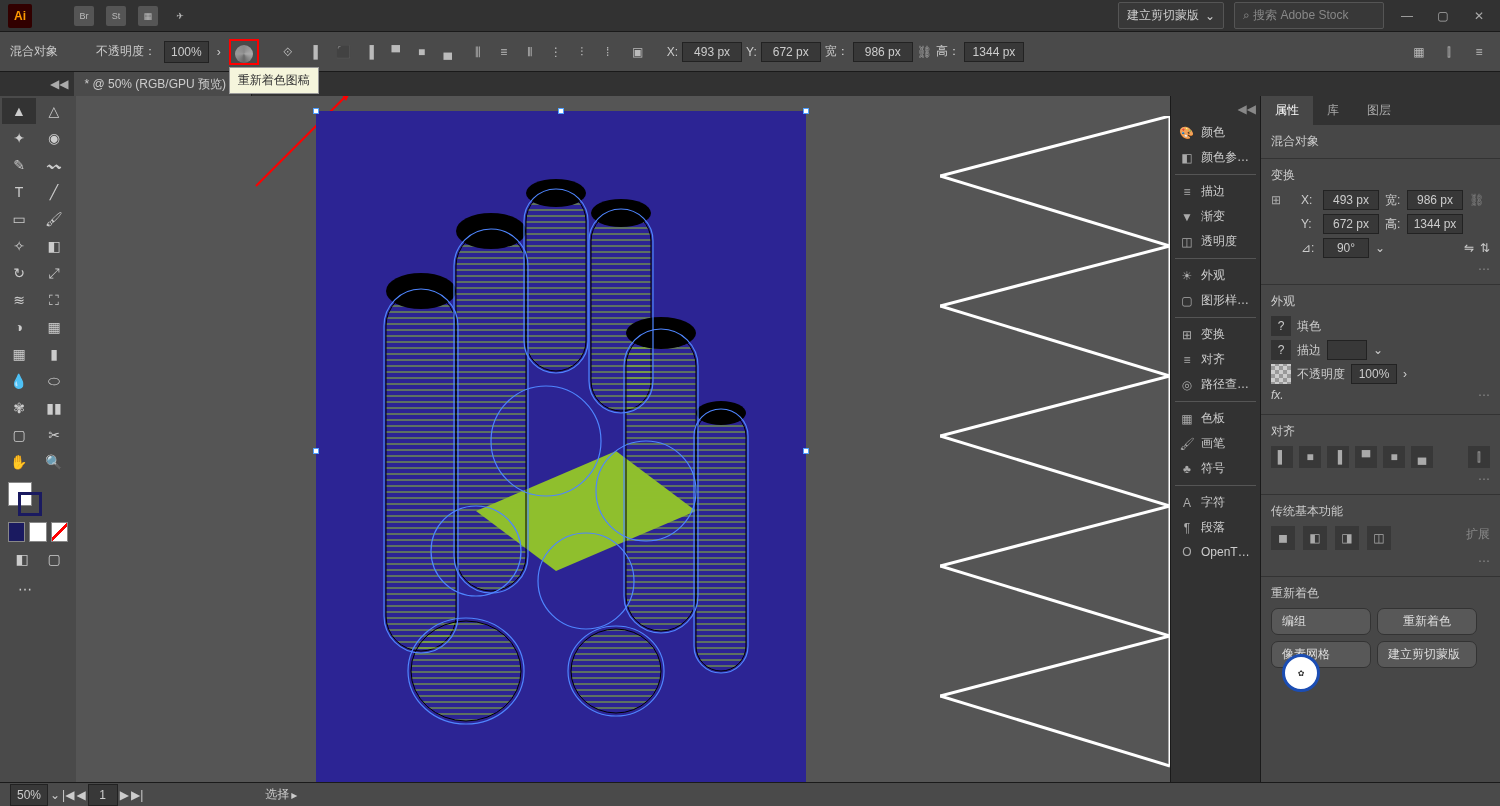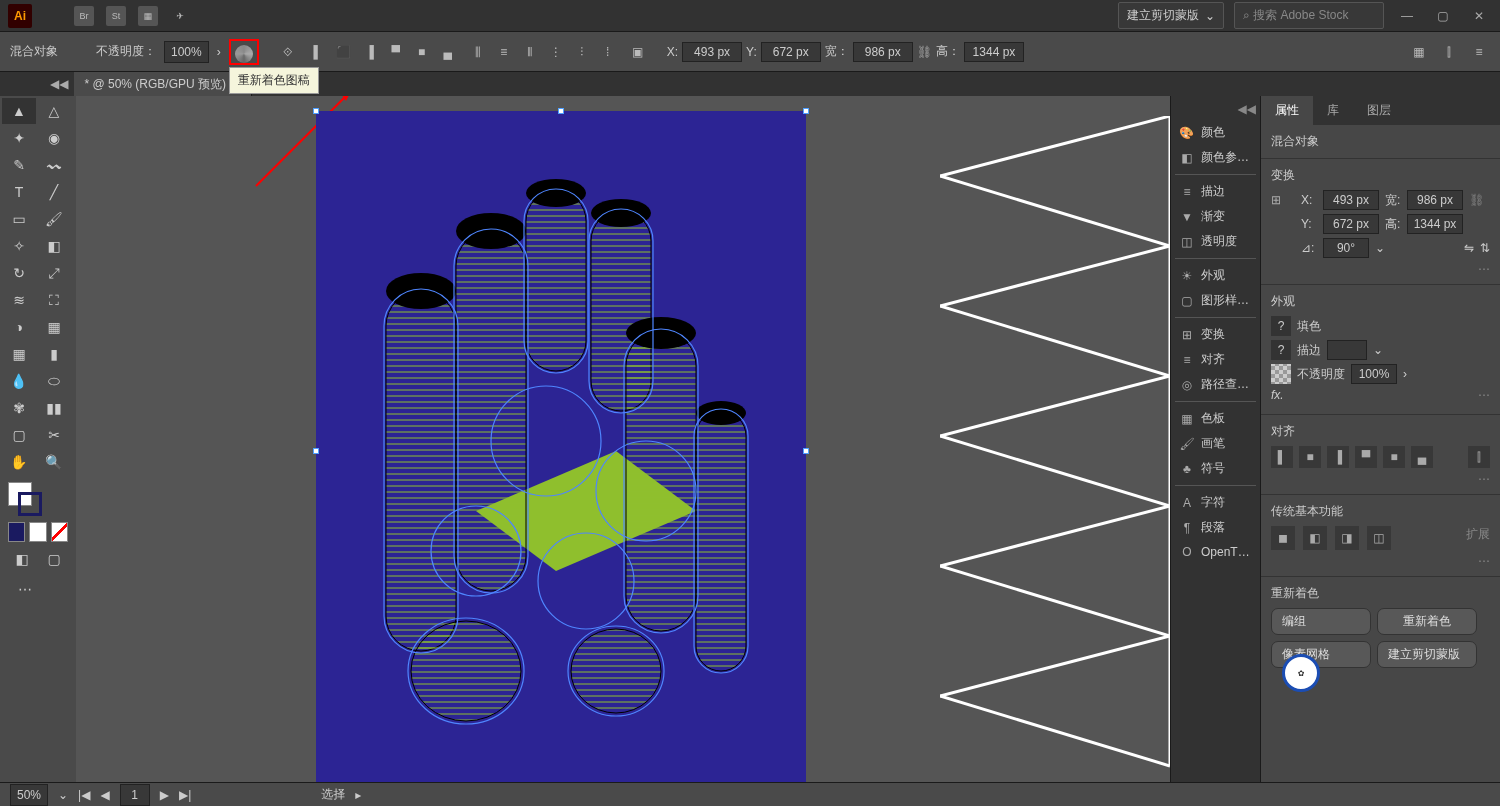--- a/index.html
+++ b/index.html
@@ -51,21 +51,21 @@
 .prop-row { display: flex; align-items: center; gap: 6px; margin-bottom: 4px; }
 .prop-row input { background: #383838; border: 1px solid #222; color: #ccc; width: 56px; padding: 2px 4px; text-align: center; }
 .prop-lbl { color: #ccc; width: 16px; }
 .mini-sw { width: 20px; height: 20px; background: #333; color: #ccc; display: flex; align-items: center; justify-content: center; }
 .align-btns { display: flex; gap: 6px; flex-wrap: wrap; }
 .align-b { width: 22px; height: 22px; background: #383838; display: flex; align-items: center; justify-content: center; color: #aaa; }
 .pf-btns { display: flex; gap: 8px; }
 .pf-b { width: 24px; height: 24px; background: #383838; color: #aaa; display: flex; align-items: center; justify-content: center; }
 .quick-btns { display: flex; flex-wrap: wrap; gap: 6px; }
 .quick-btn { background: #585858; border: 1px solid #333; padding: 4px 10px; border-radius: 7px; color: #ddd; cursor: pointer; }
-.statusbar { position: absolute; bottom: 0; left: 0; right: 0; height: 24px; background: #4a4a4a; display: flex; align-items: center; padding: 0 10px; gap: 10px; border-top: 1px solid #1a1a1a; }
+.statusbar { position: absolute; bottom: 0; left: 0; right: 0; height: 24px; background: #4a4a4a; display: flex; align-items: center; padding: 0 10px; gap: 2px; border-top: 1px solid #1a1a1a; }
 .badge-circle { width: 38px; height: 38px; border-radius: 50%; background: #fff; border: 3px solid #1b4db3; display: flex; align-items: center; justify-content: center; font-size: 8px; color: #333; }
 </style>
 </head>
 <body>
 
 <div class="topbar">
   <div class="ai-logo">Ai</div>
   <div class="top-icons">
     <div class="ic">Br</div>
     <div class="ic">St</div>

